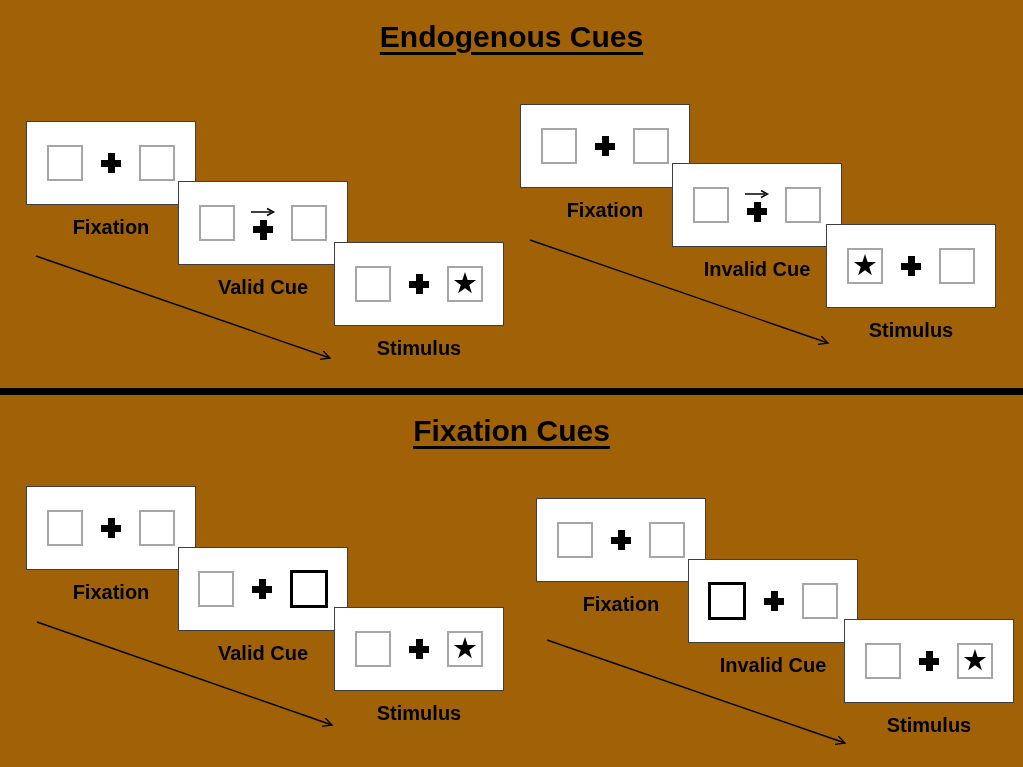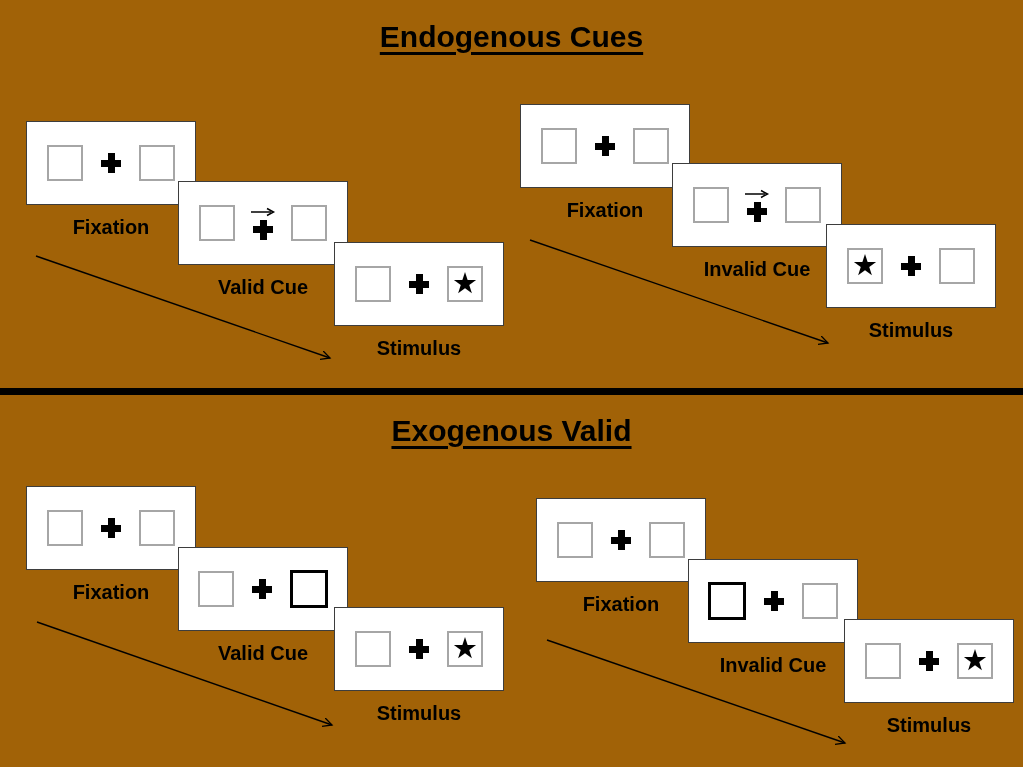--- a/index.html
+++ b/index.html
@@ -211,21 +211,21 @@
       <div class="center-col">
           <div class="plus"></div>
         </div>
       <div class="box"></div>
     </div>
     <div class="plabel">Stimulus</div>
   </div>
 
   <div class="divider" style="top:388px;"></div>
 
-  <div class="section-title" style="top:414px;">Exogenous Valid</div>
+  <div class="section-title" style="top:414px;">Fixation Cues</div>
 
   <div class="unit" style="left:26px; top:486px;">
     <div class="panel">
       <div class="box"></div>
       <div class="center-col">
           <div class="plus"></div>
         </div>
       <div class="box"></div>
     </div>
     <div class="plabel">Fixation</div>

